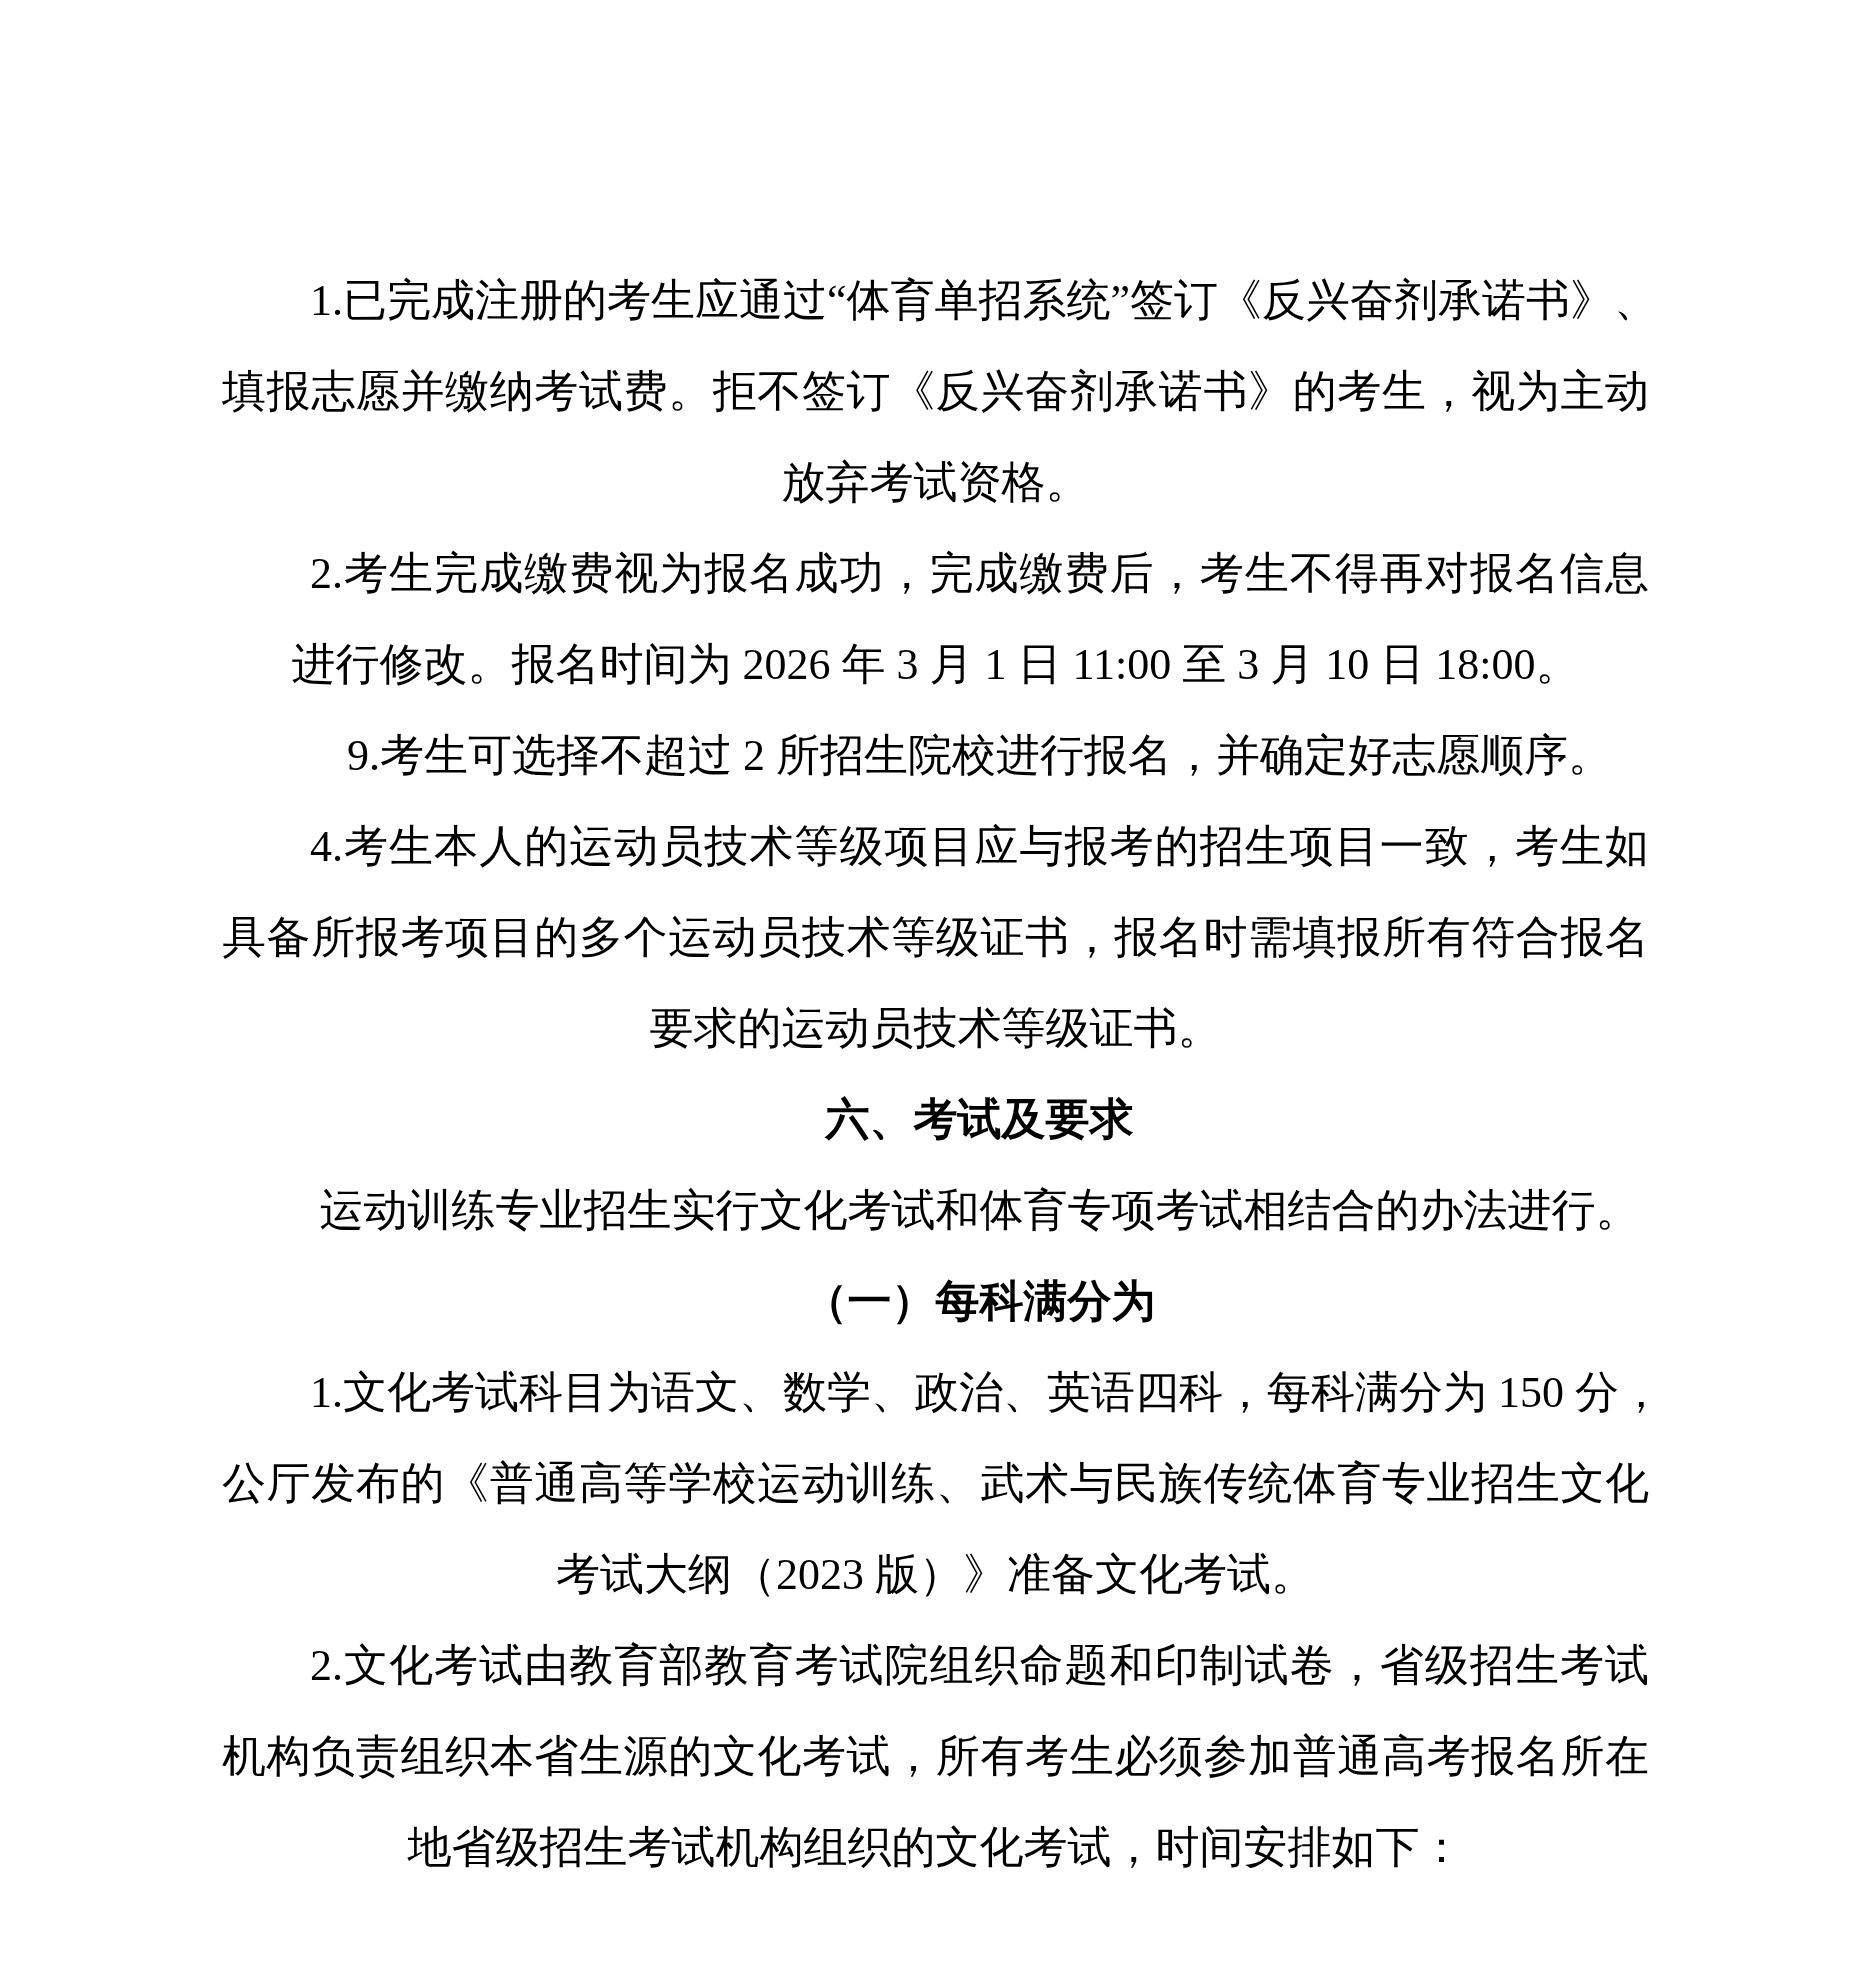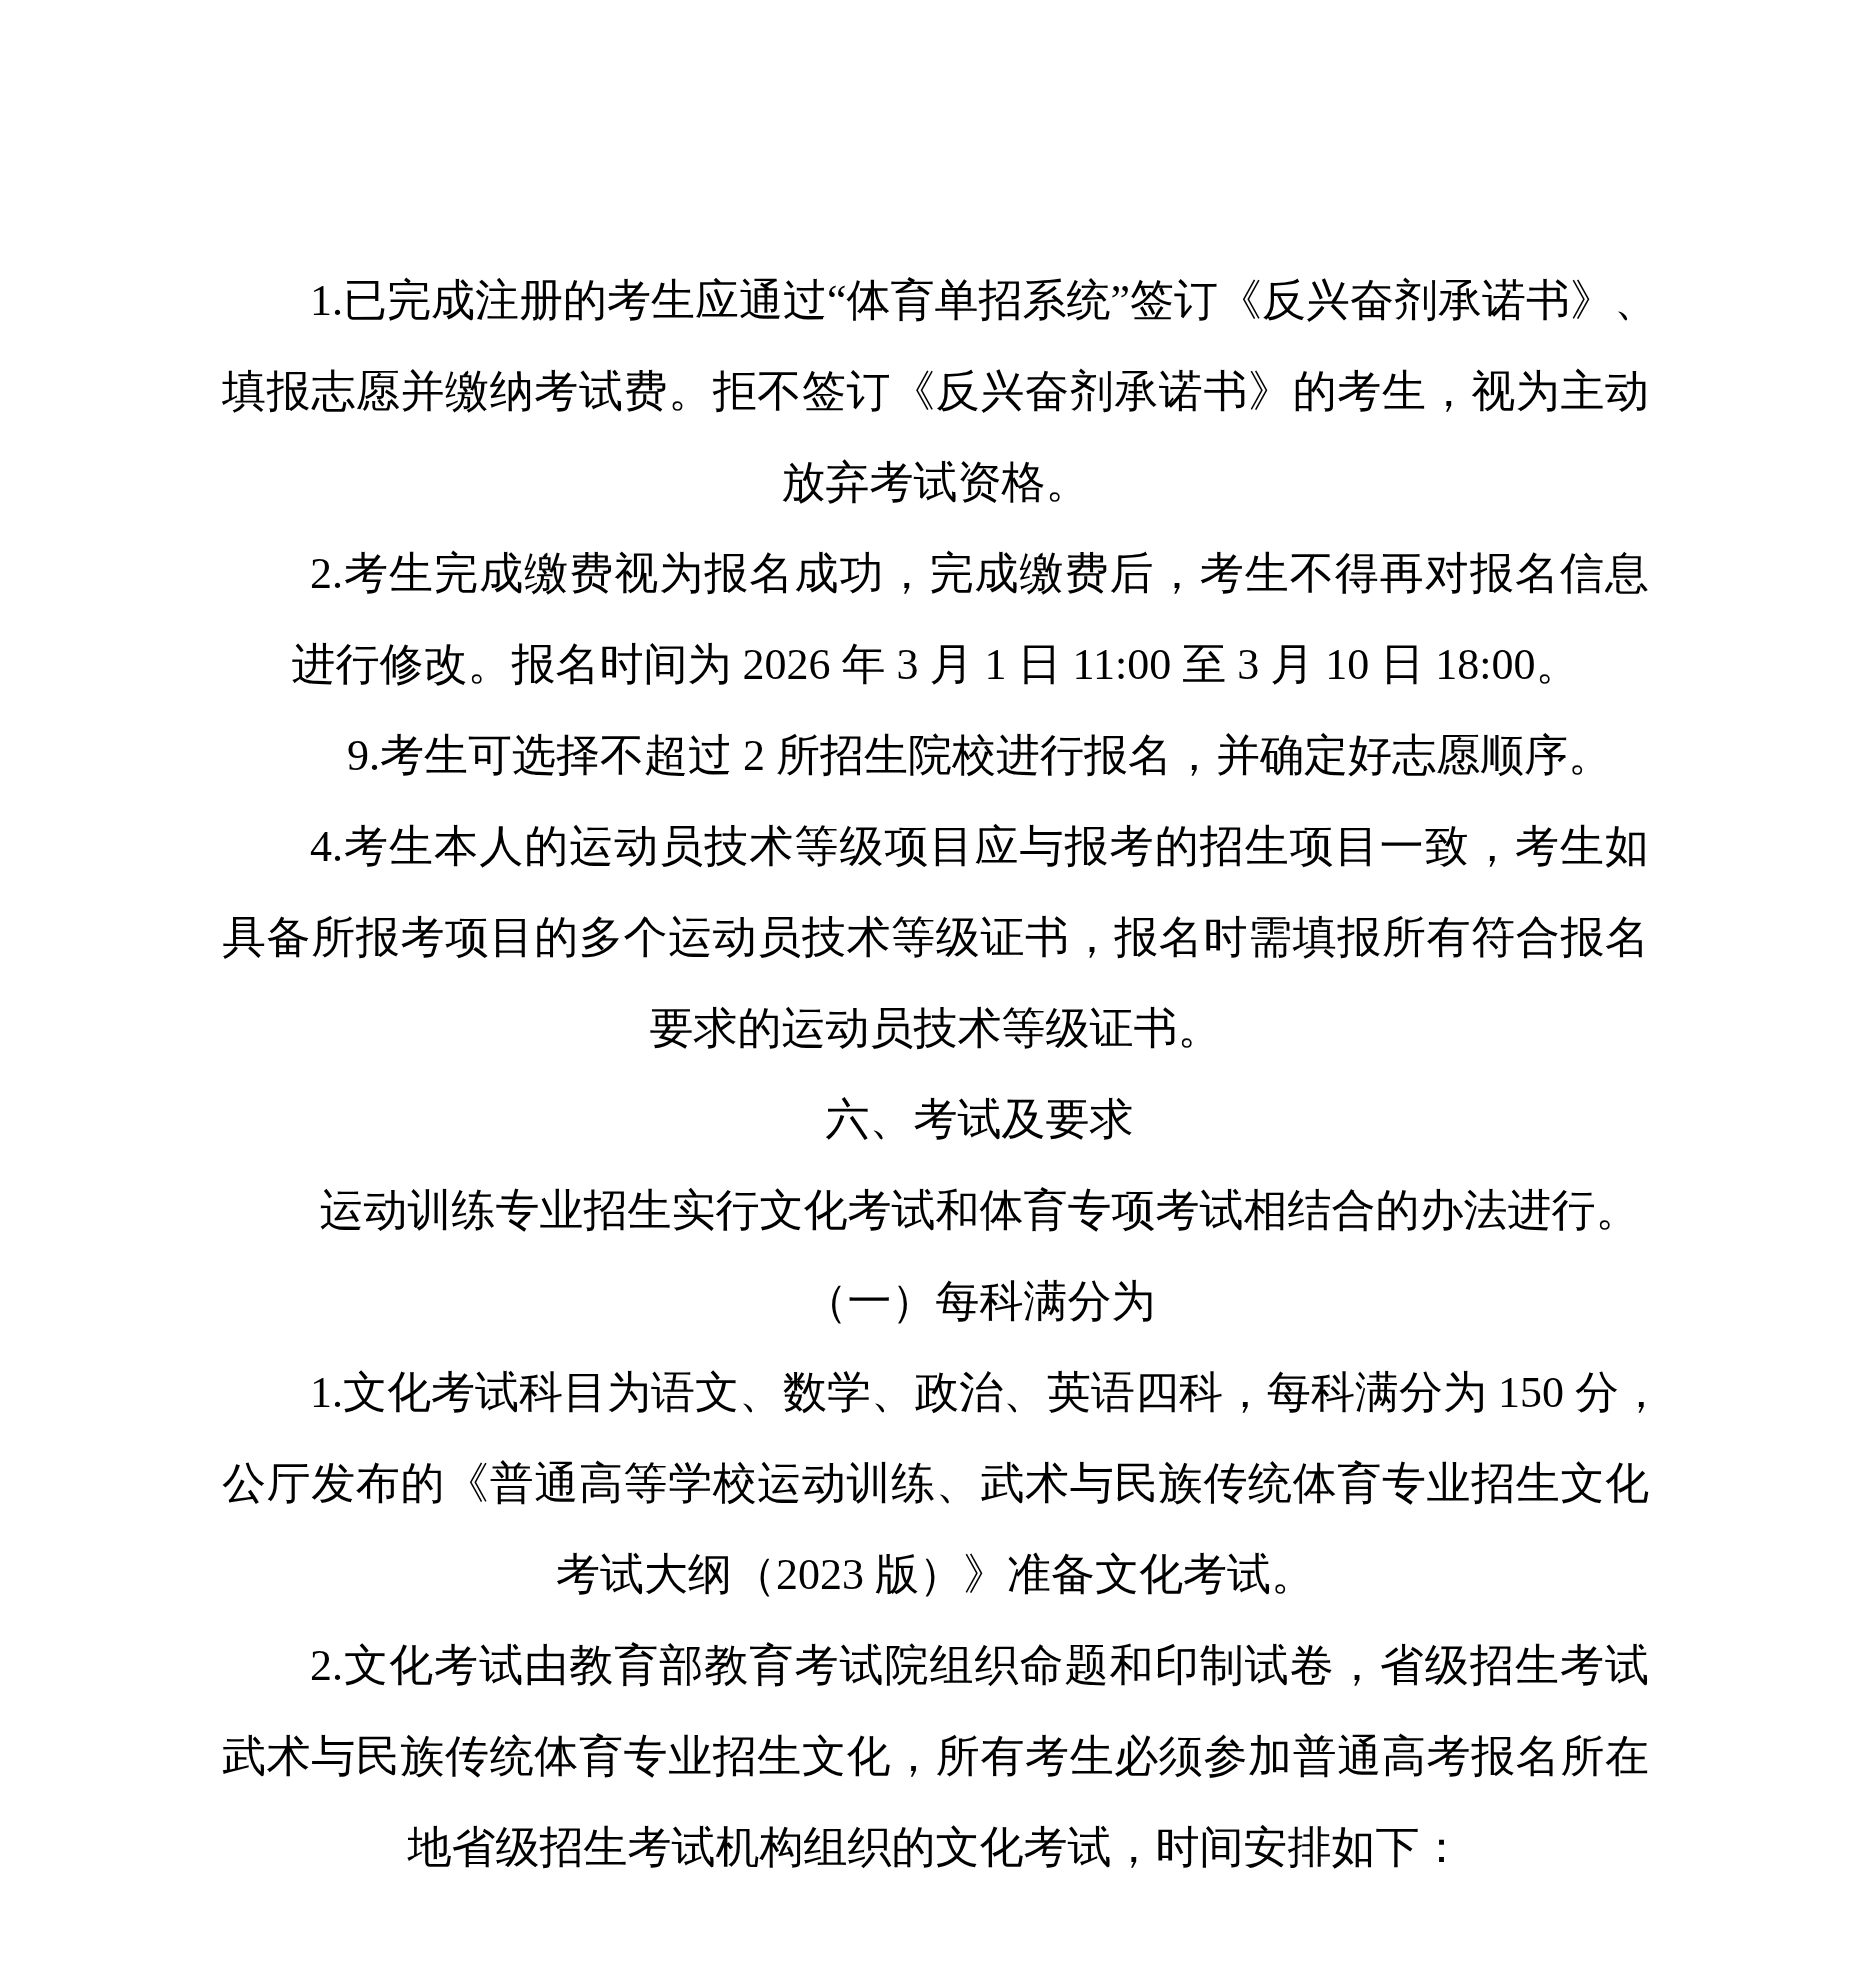--- a/index.html
+++ b/index.html
@@ -30,21 +30,21 @@
     text-align: center;
   }
   .line.first {
     text-indent: 88px;
   }
   .line.jl {
     text-align: justify;
     text-align-last: justify;
   }
   .line.bold {
-    font-weight: normal;
+    font-weight: bold;
   }
 </style>
 </head>
 <body>
 
 <div class="page">
 
   <div class="content">
     <div class="line first jl">1.已完成注册的考生应通过“体育单招系统”签订《反兴奋剂承诺书》、</div>
     <div class="line jl">填报志愿并缴纳考试费。拒不签订《反兴奋剂承诺书》的考生，视为主动</div>
@@ -63,18 +63,18 @@
 
     <div class="line first">运动训练专业招生实行文化考试和体育专项考试相结合的办法进行。</div>
 
     <div class="line first bold">（一）每科满分为</div>
 
     <div class="line first jl">1.文化考试科目为语文、数学、政治、英语四科，每科满分为 150 分，</div>
     <div class="line jl">公厅发布的《普通高等学校运动训练、武术与民族传统体育专业招生文化</div>
     <div class="line">考试大纲（2023 版）》准备文化考试。</div>
 
     <div class="line first jl">2.文化考试由教育部教育考试院组织命题和印制试卷，省级招生考试</div>
-    <div class="line jl">武术与民族传统体育专业招生文化，所有考生必须参加普通高考报名所在</div>
+    <div class="line jl">机构负责组织本省生源的文化考试，所有考生必须参加普通高考报名所在</div>
     <div class="line">地省级招生考试机构组织的文化考试，时间安排如下：</div>
   </div>
 
 </div>
 
 
 </body></html>

